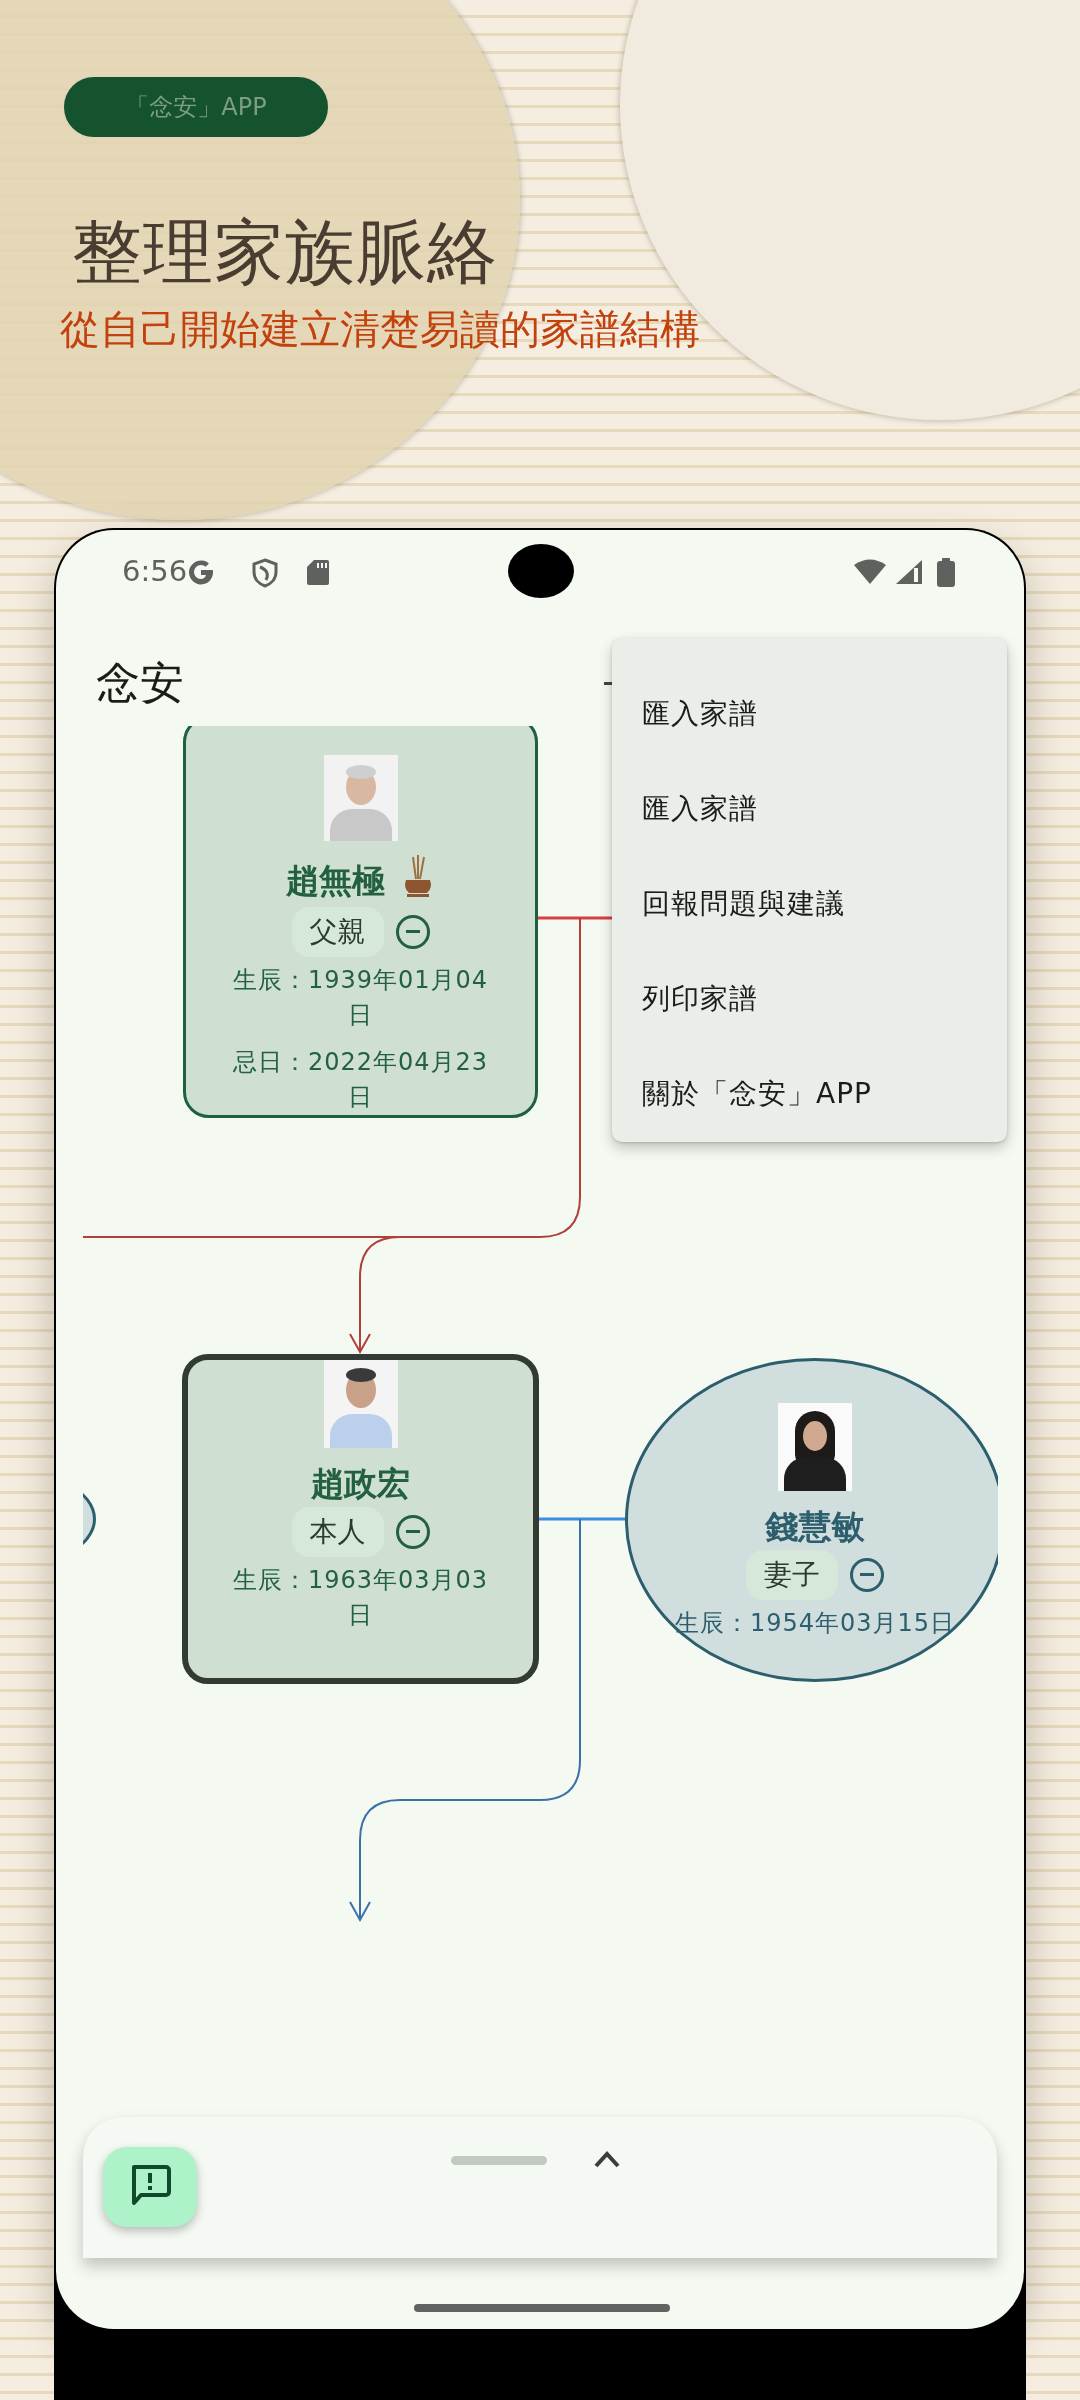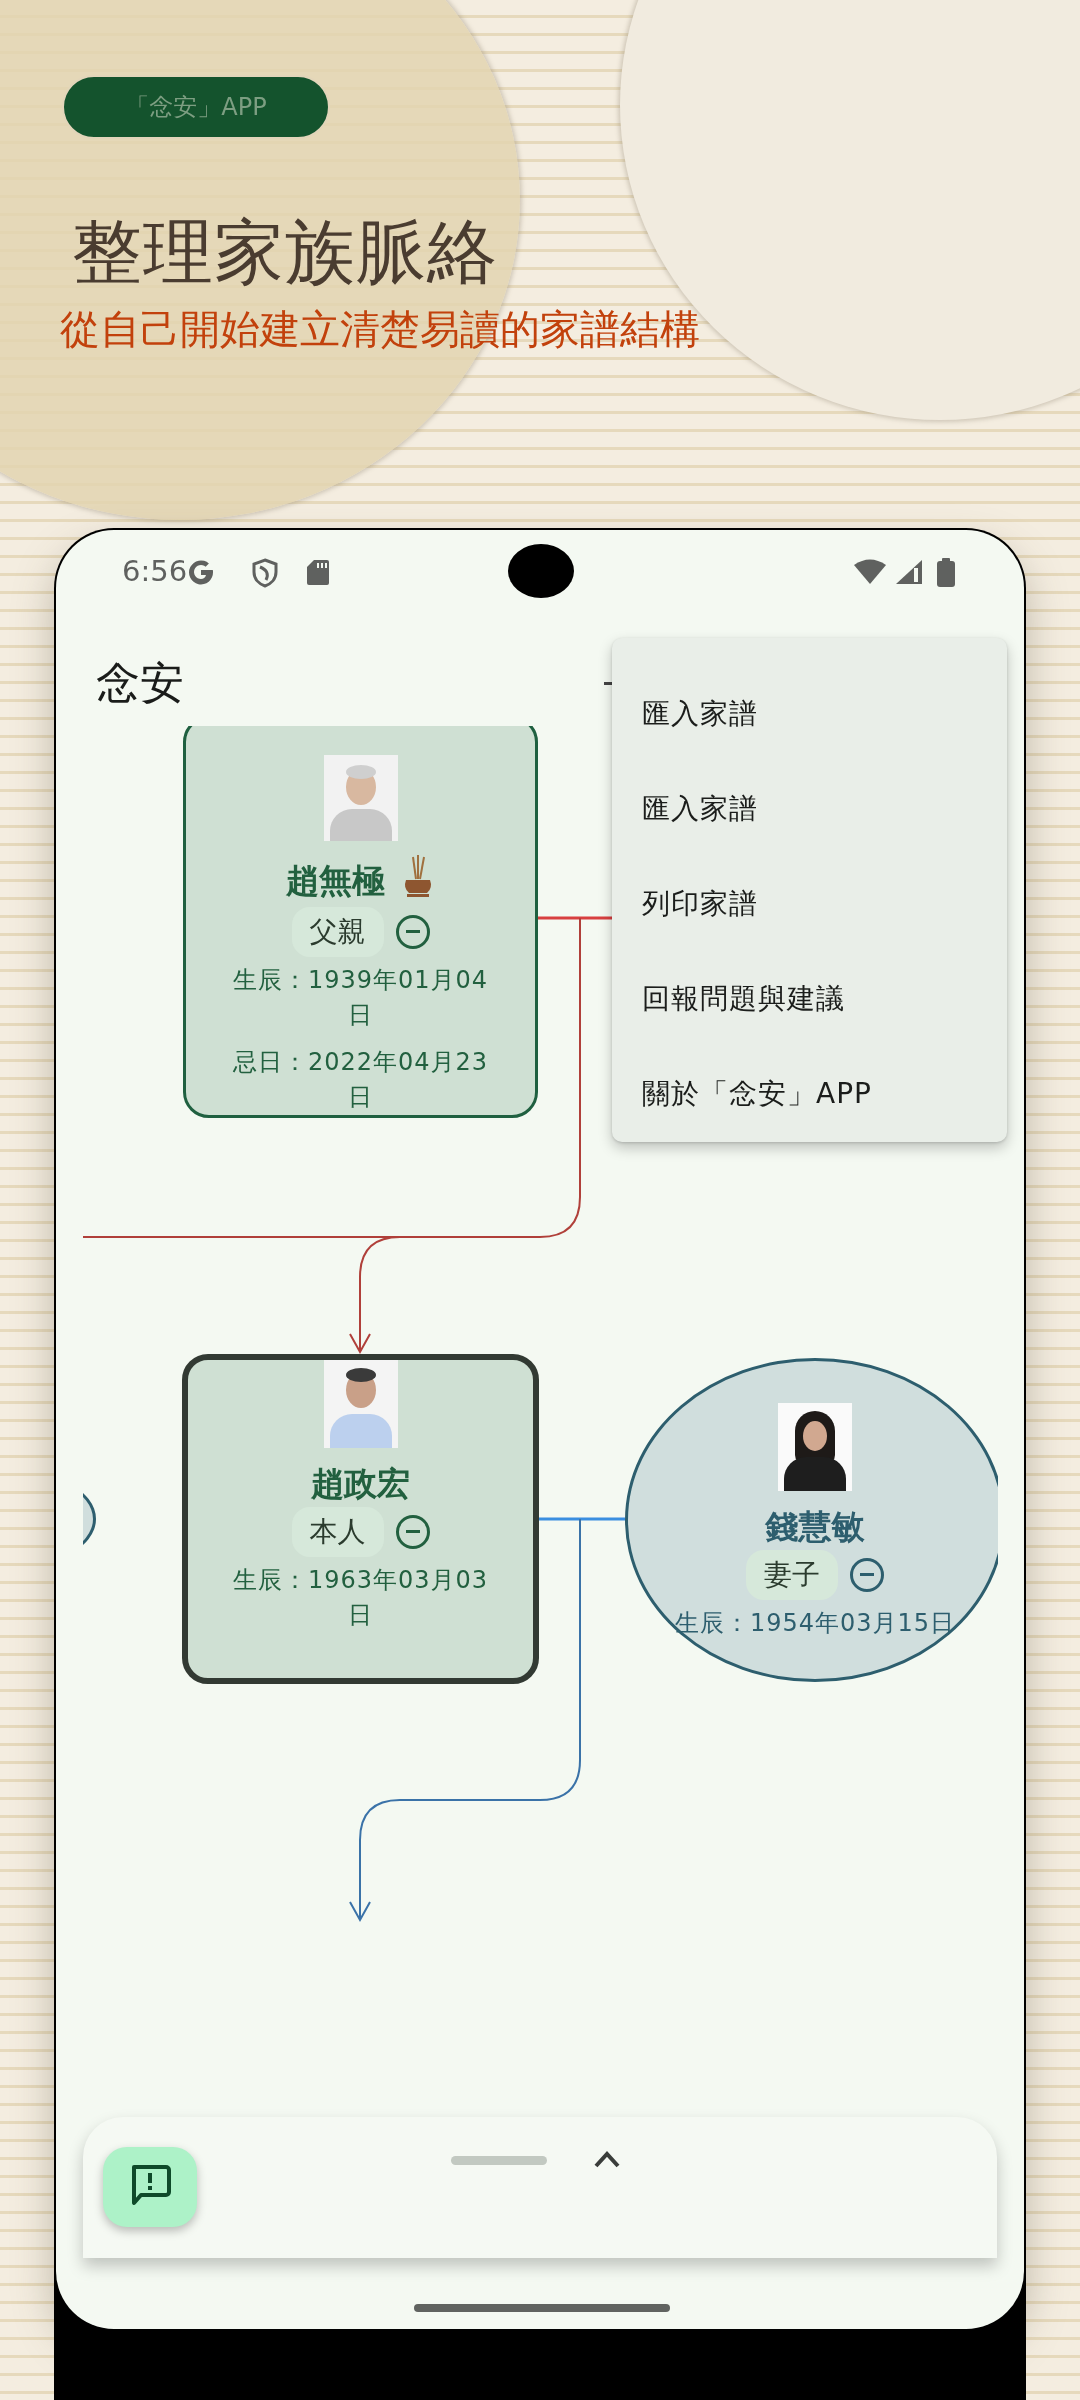--- a/index.html
+++ b/index.html
@@ -270,22 +270,22 @@
           <span class="minus-icon teal-text"></span>
         </div>
         <div class="date-line teal-text" style="white-space:nowrap;">生辰：1954年03月15日</div>
       </div>
 
     </div>
 
     <div class="menu">
       <div class="menu-item">匯入家譜</div>
       <div class="menu-item">匯入家譜</div>
+      <div class="menu-item">回報問題與建議</div>
       <div class="menu-item">列印家譜</div>
-      <div class="menu-item">回報問題與建議</div>
       <div class="menu-item">關於「念安」APP</div>
     </div>
 
     <div class="bottom-sheet">
       <div class="fab">
         <span>
           <svg width="48" height="48" viewBox="0 0 48 48">
               <path d="M8 6 H40 a3 3 0 0 1 3 3 V31 a3 3 0 0 1 -3 3 H15 L8 42 Z" fill="none" stroke="#0f4a2a" stroke-width="4" stroke-linejoin="round"></path>
               <rect x="22" y="12" width="4" height="10" fill="#0f4a2a"></rect>
               <rect x="22" y="25" width="4" height="4" fill="#0f4a2a"></rect>

